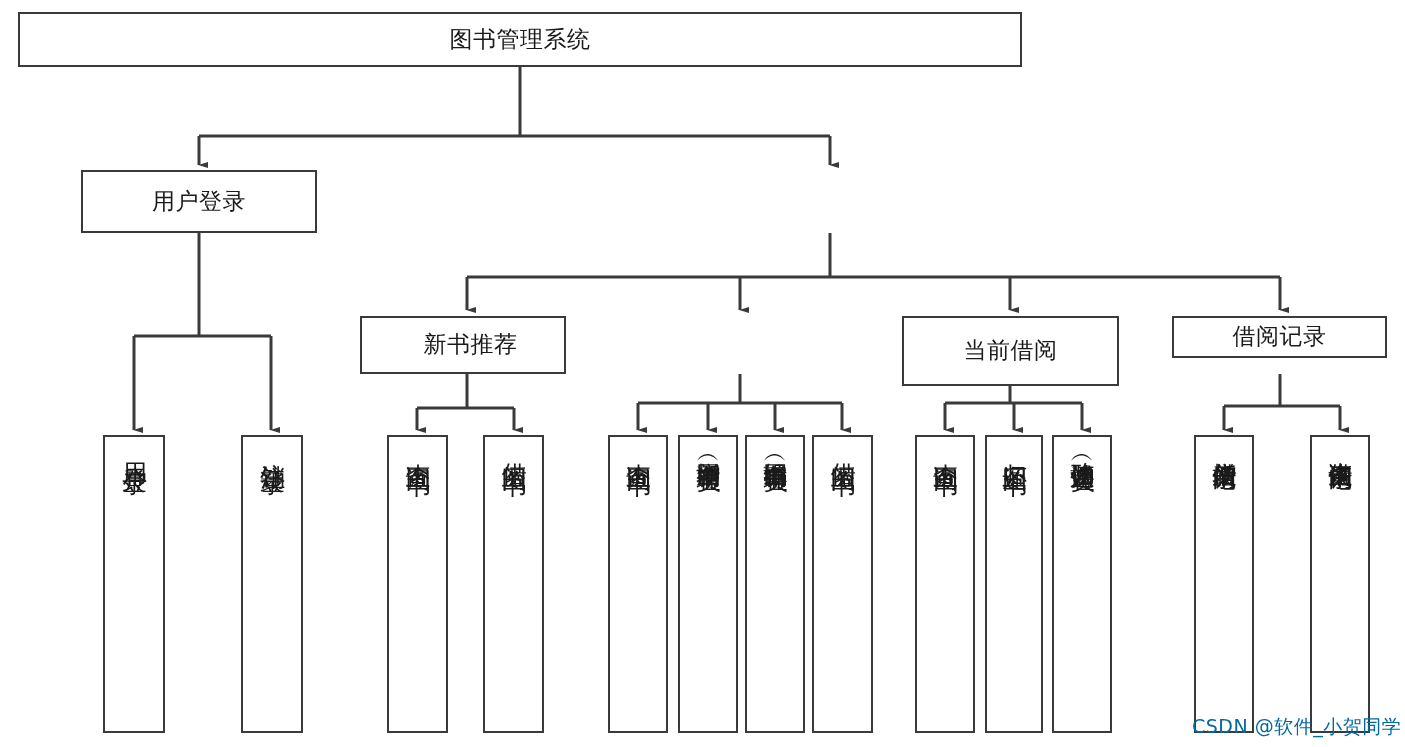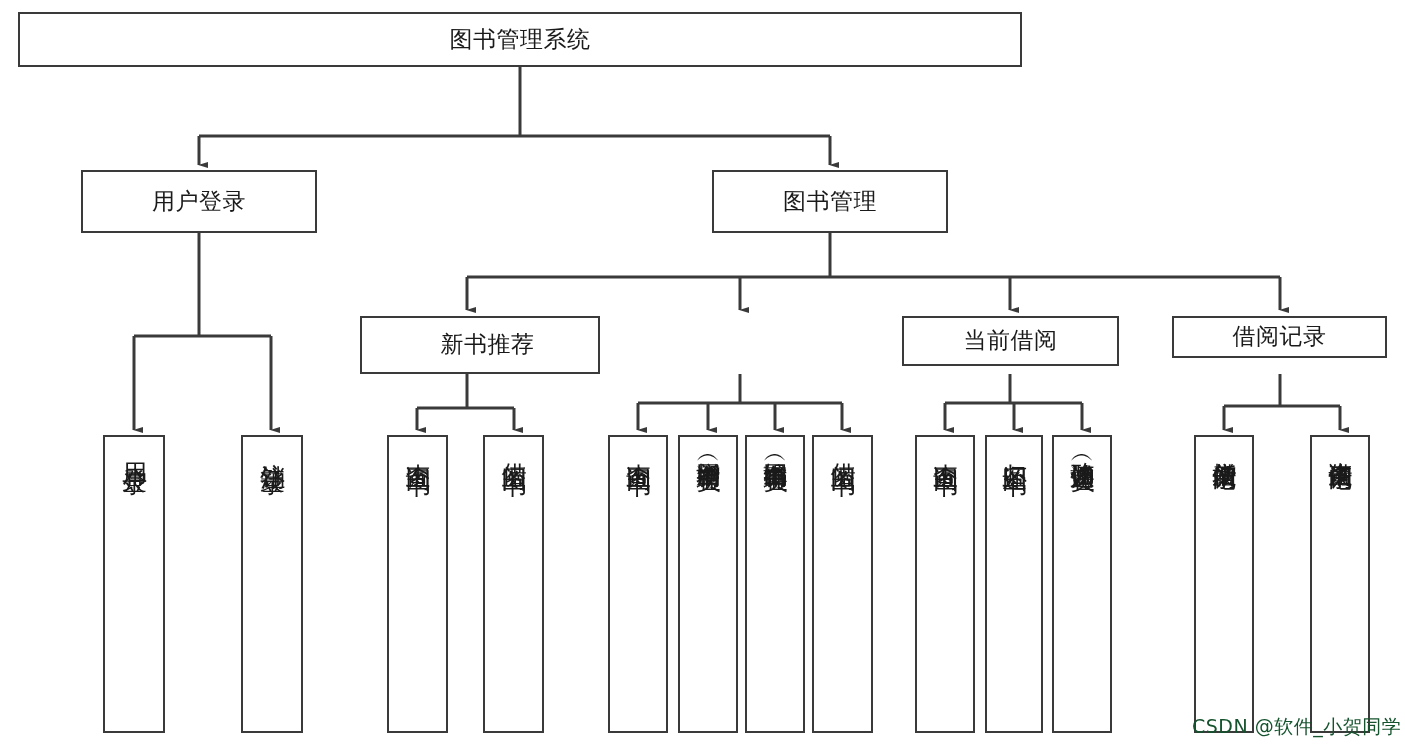--- a/index.html
+++ b/index.html
@@ -59,21 +59,21 @@
     letter-spacing: 3px;
     white-space: nowrap;
   }
   .node.vert.small .label {
     font-size: 24px;
     letter-spacing: 1px;
   }
   .watermark {
     position: absolute;
     font-size: 19px;
-    color: #14532d;
+    color: #0369a1;
     white-space: nowrap;
     letter-spacing: 0.5px;
   }
 </style>
 </head>
 <body>
 
 <div id="canvas">
 
   <svg class="connectors" viewBox="0 0 1405 747" xmlns="http://www.w3.org/2000/svg">
@@ -126,28 +126,25 @@
     </g>
   </svg>
 
   <div class="node horiz" id="node-root" style="left: 18px; top: 12px; width: 1004px; height: 55px;">
     <span class="label">图书管理系统</span>
   </div>
 
   <div class="node horiz" id="node-l2-0" style="left: 81px; top: 170px; width: 236px; height: 63px;">
     <span class="label">用户登录</span>
   </div>
-  <div class="node horiz" id="node-l2-1" style="left: 712px; top: 170px; width: 236px; height: 63px;">
-    <span class="label">图书管理</span>
-  </div>
 
-  <div class="node horiz" id="node-l3-0" style="left: 360px; top: 316px; width: 240px; height: 58px; padding-left: 15px;">
+  <div class="node horiz" id="node-l3-0" style="left: 360px; top: 316px; width: 206px; height: 58px; padding-left: 15px;">
     <span class="label">新书推荐</span>
   </div>
-  <div class="node horiz" id="node-l3-2" style="left: 902px; top: 316px; width: 217px; height: 50px;">
+  <div class="node horiz" id="node-l3-2" style="left: 902px; top: 316px; width: 217px; height: 70px;">
     <span class="label">当前借阅</span>
   </div>
   <div class="node horiz" id="node-l3-3" style="left: 1172px; top: 316px; width: 215px; height: 42px;">
     <span class="label">借阅记录</span>
   </div>
 
   <div class="node vert" id="node-leaf-0" style="left: 103px; top: 435px; width: 62px; height: 298px;">
     <span class="label">用户登录</span>
   </div>
   <div class="node vert" id="node-leaf-1" style="left: 241px; top: 435px; width: 62px; height: 298px;">

